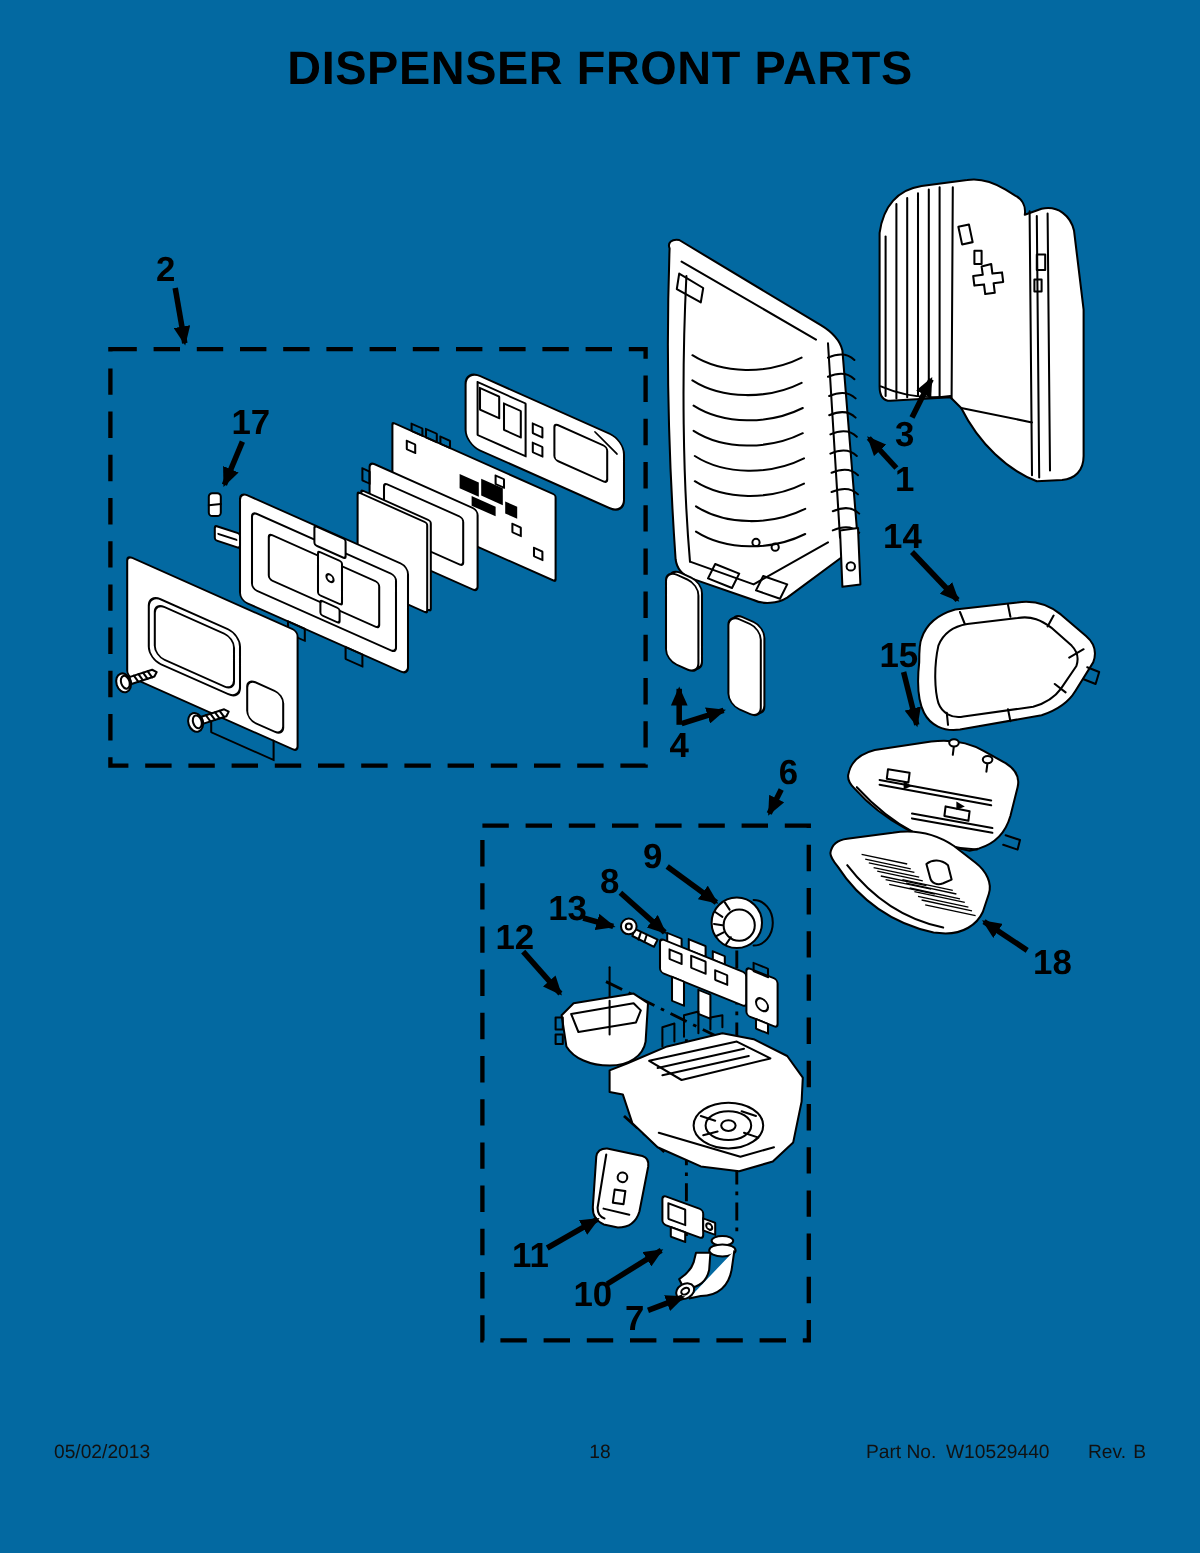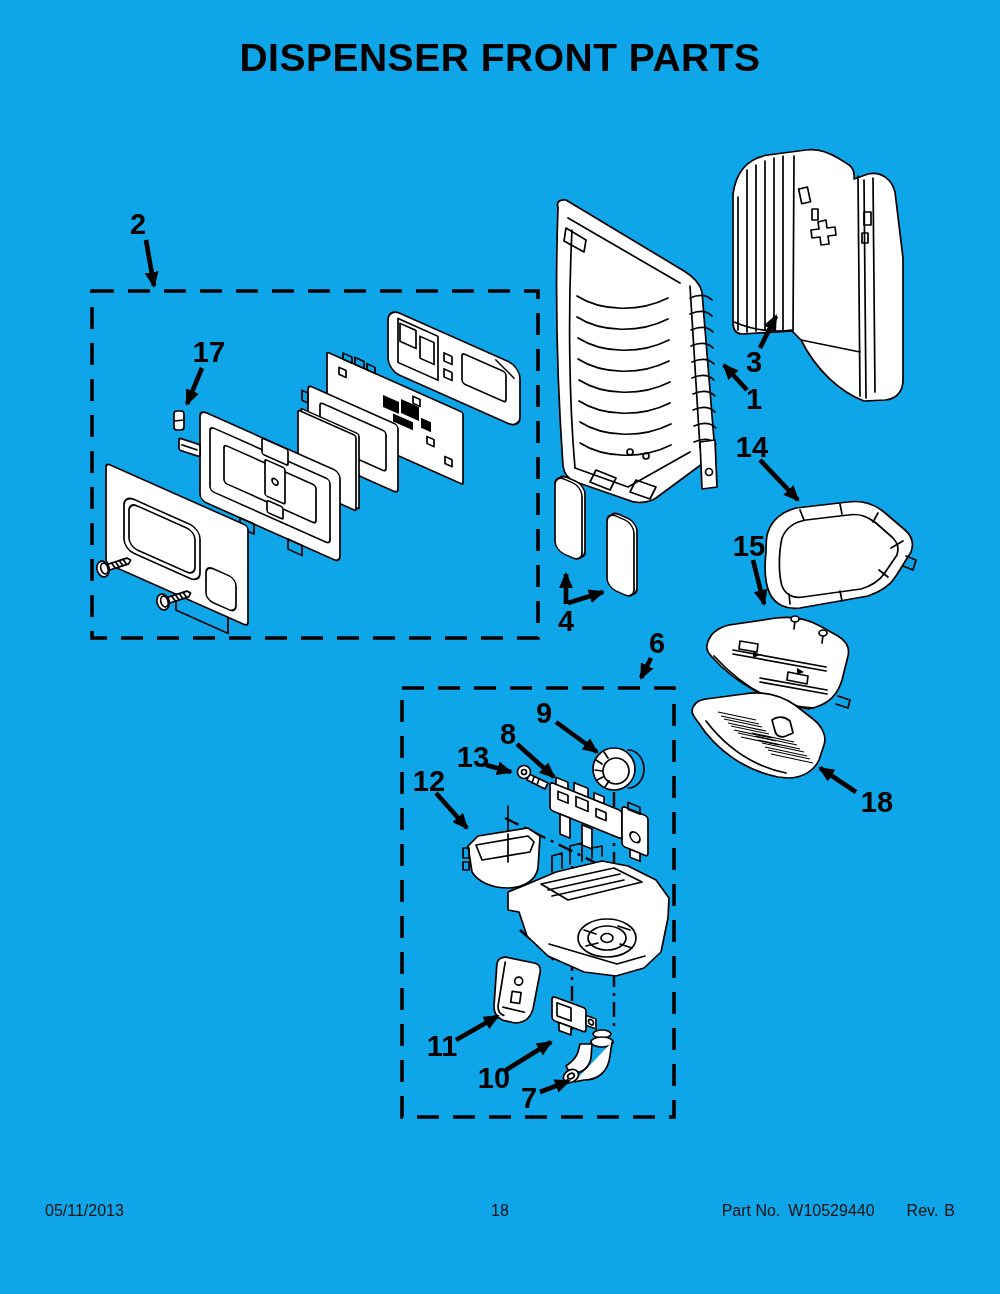--- a/index.html
+++ b/index.html
@@ -1,16 +1,16 @@
 <!DOCTYPE html>
 <html><head>
 <meta charset="utf-8">
 <style>
   html,body{margin:0;padding:0;background:#fff;}
-  .page{position:relative;width:1000px;height:1294px;background:#0ea5e9;overflow:hidden;
+  .page{position:relative;width:1000px;height:1294px;background:#0369a1;overflow:hidden;
         font-family:"Liberation Sans",sans-serif;color:#000;text-decoration:underline;}
   .title{position:absolute;top:36px;left:0;width:100%;text-align:center;
          font-size:39px;font-weight:bold;letter-spacing:.5px;white-space:nowrap;}
   .footer{position:absolute;top:1202px;left:0;width:100%;font-size:16px;color:#111;}
   .footer .date{position:absolute;left:45px;top:0;}
   .footer .pagenum{position:absolute;left:0;width:100%;text-align:center;top:0;}
   .footer .partinfo{position:absolute;right:45px;top:0;white-space:pre;}
   .footer .partinfo span{margin-left:6px;}
   .footer .partinfo span:first-child{margin-left:0;}
   .footer .partinfo .pn{margin-left:8px;text-align:right;} .footer .partinfo .rv{margin-left:32px;}
@@ -360,17 +360,17 @@
       <text class="callout" x="508" y="744">8</text>
       <text class="callout" x="473" y="767">13</text>
       <text class="callout" x="429" y="791">12</text>
       <text class="callout" x="442" y="1056">11</text>
       <text class="callout" x="494" y="1088">10</text>
       <text class="callout" x="529" y="1108">7</text>
     </g>
   </svg>
 
   <div class="footer">
-    <span class="date">05/11/2013</span>
+    <span class="date">05/02/2013</span>
     <span class="pagenum">18</span>
     <span class="partinfo"><span>Part No.</span><span class="pn">W10529440</span><span class="rv">Rev.</span><span>B</span></span>
   </div>
 </div>
 
 </body></html>

